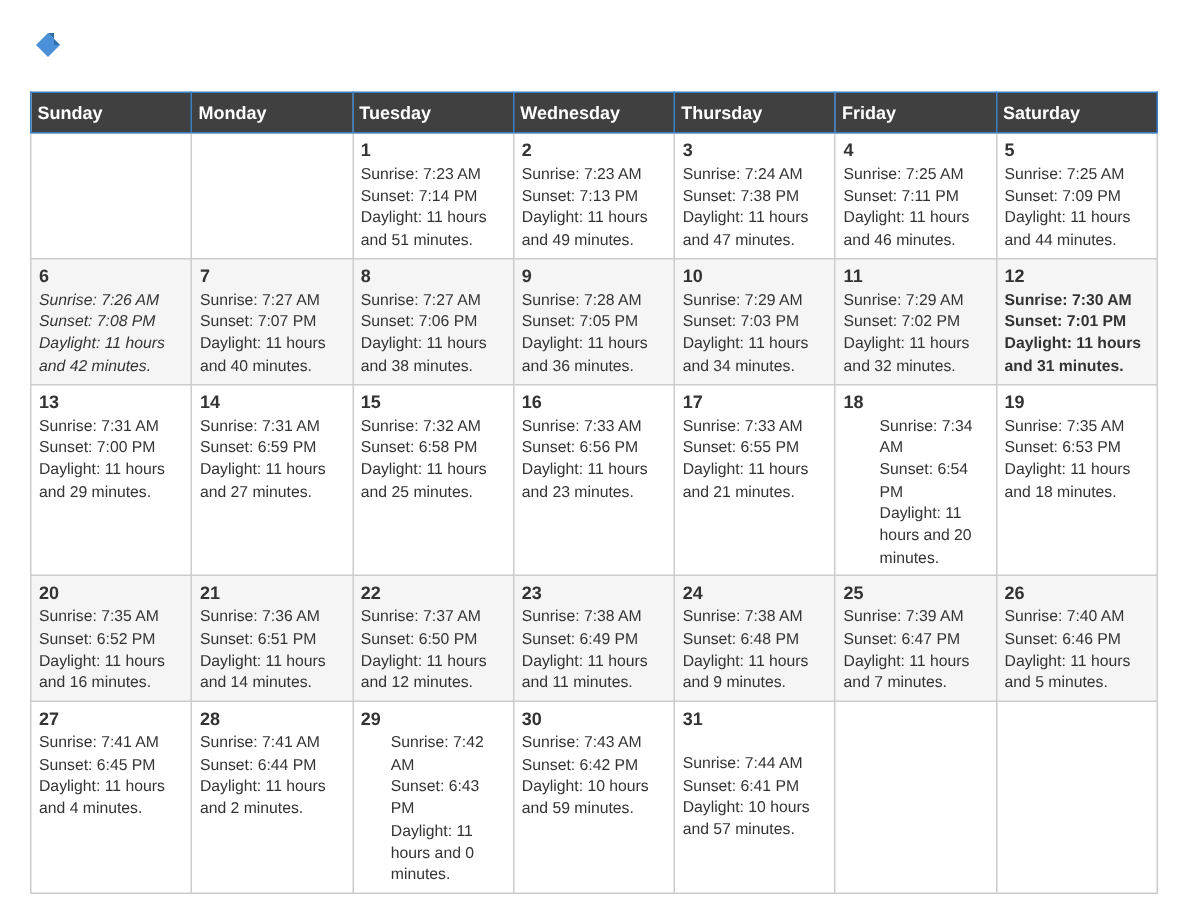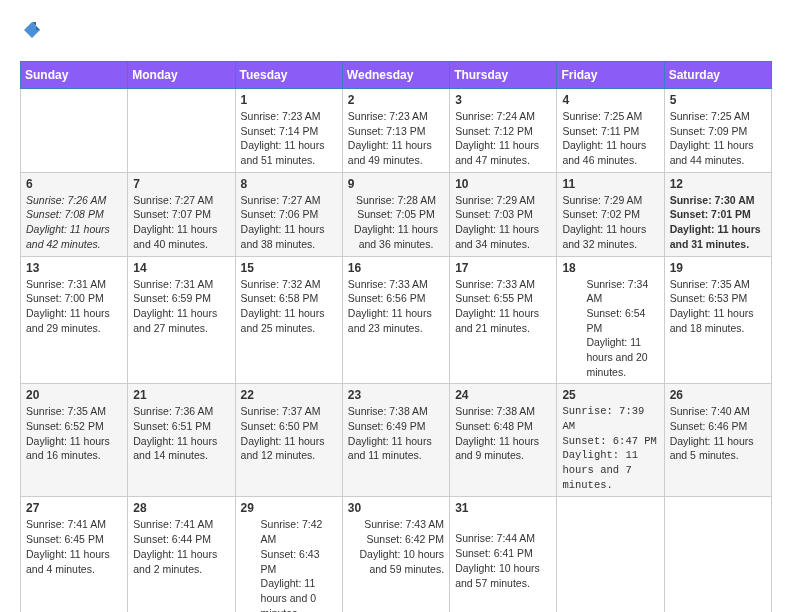--- a/index.html
+++ b/index.html
@@ -47,21 +47,21 @@
     .location-title {
       font-size: 15px;
       color: #555;
     }
     .calendar {
       width: 100%;
       border-collapse: collapse;
       font-size: 11px;
     }
     .calendar thead tr th {
-      background-color: #8b5cf6;
+      background-color: #404040;
       color: #fff;
       padding: 6px 4px;
       text-align: left;
       font-size: 12px;
       font-weight: bold;
       border: 1px solid #3a7fc1;
     }
     .calendar tbody tr td {
       border: 1px solid #ccc;
       vertical-align: top;
@@ -132,21 +132,21 @@
         </td>
         <td>
           <span class="day-number">2</span>
           <div class="day-info" style="white-space: pre-line;">Sunrise: 7:23 AM
 Sunset: 7:13 PM
 Daylight: 11 hours and 49 minutes.</div>
         </td>
         <td>
           <span class="day-number">3</span>
           <div class="day-info" style="white-space: pre-line;">Sunrise: 7:24 AM
-Sunset: 7:12 PM
+Sunset: 7:38 PM
 Daylight: 11 hours and 47 minutes.</div>
         </td>
         <td>
           <span class="day-number">4</span>
           <div class="day-info" style="white-space: pre-line;">Sunrise: 7:25 AM
 Sunset: 7:11 PM
 Daylight: 11 hours and 46 minutes.</div>
         </td>
         <td>
           <span class="day-number">5</span>
@@ -169,21 +169,21 @@
 Daylight: 11 hours and 40 minutes.</div>
         </td>
         <td>
           <span class="day-number">8</span>
           <div class="day-info" style="white-space: pre-line;">Sunrise: 7:27 AM
 Sunset: 7:06 PM
 Daylight: 11 hours and 38 minutes.</div>
         </td>
         <td>
           <span class="day-number">9</span>
-          <div class="day-info" style="white-space: pre-line; text-align: center;">Sunrise: 7:28 AM
+          <div class="day-info" style="white-space: pre-line;">Sunrise: 7:28 AM
 Sunset: 7:05 PM
 Daylight: 11 hours and 36 minutes.</div>
         </td>
         <td>
           <span class="day-number">10</span>
           <div class="day-info" style="white-space: pre-line;">Sunrise: 7:29 AM
 Sunset: 7:03 PM
 Daylight: 11 hours and 34 minutes.</div>
         </td>
         <td>
@@ -269,21 +269,21 @@
 Daylight: 11 hours and 11 minutes.</div>
         </td>
         <td>
           <span class="day-number">24</span>
           <div class="day-info" style="white-space: pre-line;">Sunrise: 7:38 AM
 Sunset: 6:48 PM
 Daylight: 11 hours and 9 minutes.</div>
         </td>
         <td>
           <span class="day-number">25</span>
-          <div class="day-info" style="white-space: pre-line; font-family: Liberation Mono, monospace;">Sunrise: 7:39 AM
+          <div class="day-info" style="white-space: pre-line;">Sunrise: 7:39 AM
 Sunset: 6:47 PM
 Daylight: 11 hours and 7 minutes.</div>
         </td>
         <td>
           <span class="day-number">26</span>
           <div class="day-info" style="white-space: pre-line;">Sunrise: 7:40 AM
 Sunset: 6:46 PM
 Daylight: 11 hours and 5 minutes.</div>
         </td>
       </tr>
@@ -301,21 +301,21 @@
 Daylight: 11 hours and 2 minutes.</div>
         </td>
         <td>
           <span class="day-number">29</span>
           <div class="day-info" style="white-space: pre-line; margin-left: 20px;">Sunrise: 7:42 AM
 Sunset: 6:43 PM
 Daylight: 11 hours and 0 minutes.</div>
         </td>
         <td>
           <span class="day-number">30</span>
-          <div class="day-info" style="white-space: pre-line; text-align: right;">Sunrise: 7:43 AM
+          <div class="day-info" style="white-space: pre-line;">Sunrise: 7:43 AM
 Sunset: 6:42 PM
 Daylight: 10 hours and 59 minutes.</div>
         </td>
         <td>
           <span class="day-number">31</span>
           <div class="day-info" style="white-space: pre-line; margin-top: 16px;">Sunrise: 7:44 AM
 Sunset: 6:41 PM
 Daylight: 10 hours and 57 minutes.</div>
         </td>
         <td class="empty-cell"></td>

